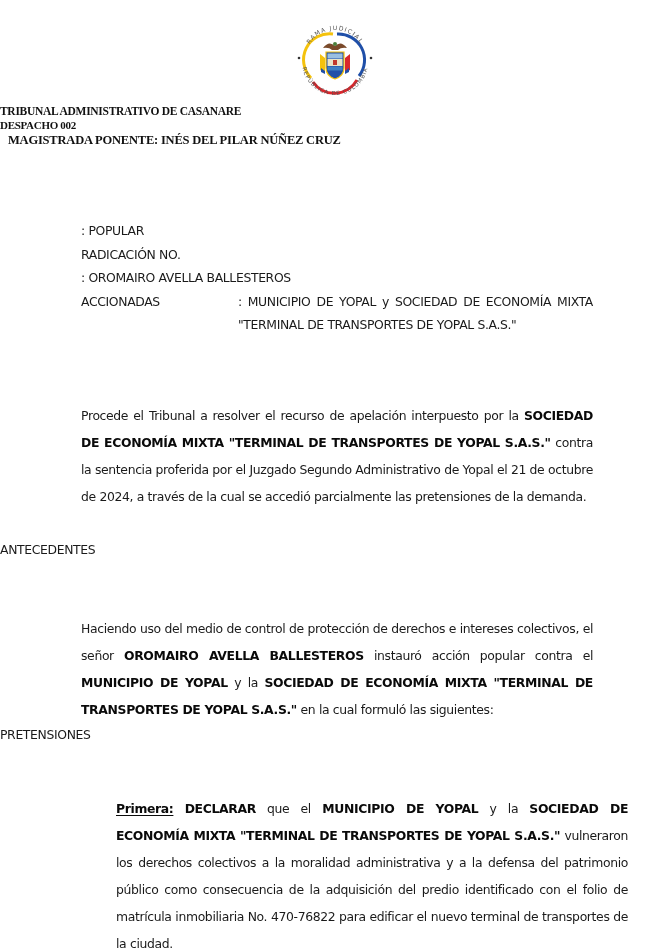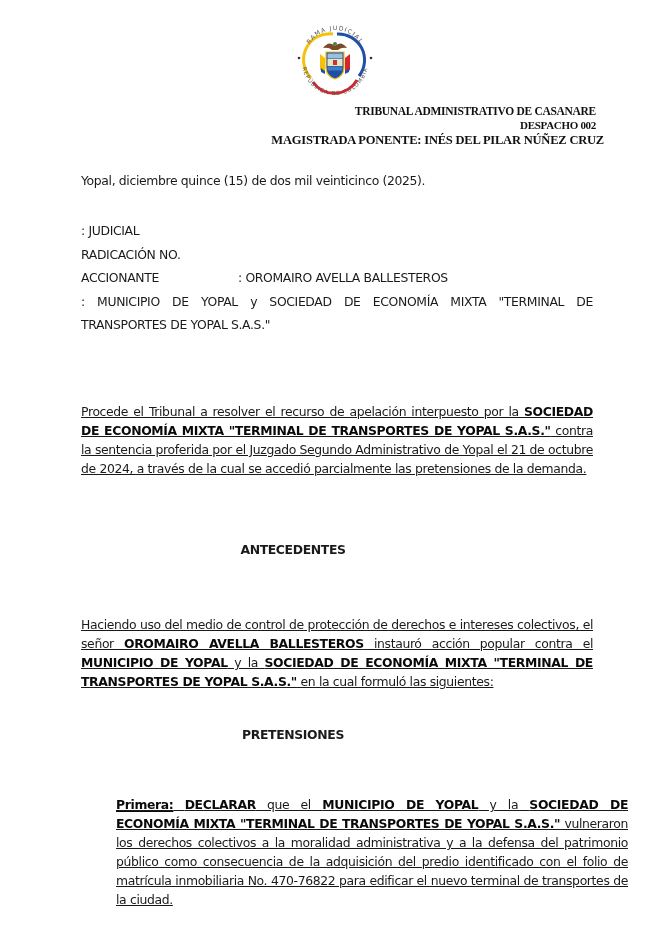--- a/index.html
+++ b/index.html
@@ -24,21 +24,21 @@
     .seal {
       position: absolute;
       left: 293px;
       top: 18px;
       width: 84px;
       height: 84px;
     }
     .hdr-line {
       position: absolute;
       left: 0; width: 596px;
-      text-align: right;
+      text-align: left;
       font-family: "Liberation Serif", "DejaVu Serif", serif;
       font-weight: bold;
       color: #111;
     }
     .hdr1 { top: 105px; font-size: 11.5px; letter-spacing: -0.3px; }
     .hdr2 { top: 119px; font-size: 11px; letter-spacing: -0.3px; }
     .hdr3 { top: 133px; font-size: 12.5px; letter-spacing: -0.2px; left: 8px; }
 
     .body-text {
       font-family: "DejaVu Sans", "Liberation Sans", sans-serif;
@@ -68,32 +68,30 @@
     }
     .meta-val {
       flex: 1;
       text-align: justify;
       text-align-last: left;
     }
     .para {
       position: absolute;
       left: 81px;
       width: 512px;
-      line-height: 19px;
+      line-height: 27px;
       text-align: justify;
-      text-decoration: underline;
     }
     .p1 { top: 402px; }
     .p2 { top: 591px; margin-top: 24px; }
     .p3 { top: 795px; margin-left: 35px; }
     .section-title {
       position: absolute;
       left: 0; width: 586px;
-      text-align: center;
-      font-weight: bold;
+      font-weight: normal;
     }
     .st1 { top: 542px; }
     .st2 { top: 727px; }
     b { font-weight: bold; color: #0a0a0a; }
     .u { text-decoration: underline; text-underline-offset: 2px; }
   </style>
 </head>
 <body>
 
 <div class="page">
@@ -129,34 +127,33 @@
     <path d="M27,36 L32,40 L32,55 L27,52 Z" fill="#F4C20D"></path>
     <path d="M57,36 L52,40 L52,55 L57,52 Z" fill="#D9262B"></path>
     <path d="M28,50 L32,53 L32,56 L28,54 Z" fill="#1F4FA8"></path>
     <path d="M56,50 L52,53 L52,56 L56,54 Z" fill="#1F4FA8"></path>
   </svg>
 
   <div class="hdr-line hdr1">TRIBUNAL ADMINISTRATIVO DE CASANARE</div>
   <div class="hdr-line hdr2">DESPACHO 002</div>
   <div class="hdr-line hdr3">MAGISTRADA PONENTE: INÉS DEL PILAR NÚÑEZ CRUZ</div>
 
-  <div class="date body-text">Yopal, diciembre quince (15) de dos mil veinticinco (2025).</div>
 
   <div class="meta body-text">
     <div class="meta-row">
-      <span class="meta-val">: JUDICIAL</span>
+      <span class="meta-val">: POPULAR</span>
     </div>
     <div class="meta-row">
       <span class="meta-key">RADICACIÓN No.</span>
     </div>
     <div class="meta-row">
-      <span class="meta-key">ACCIONANTE</span>
       <span class="meta-val">: OROMAIRO AVELLA BALLESTEROS</span>
     </div>
     <div class="meta-row">
+      <span class="meta-key">ACCIONADAS</span>
       <span class="meta-val">: MUNICIPIO DE YOPAL y SOCIEDAD DE ECONOMÍA MIXTA  "TERMINAL DE TRANSPORTES DE YOPAL S.A.S."</span>
     </div>
   </div>
 
   <div class="para p1 body-text"><span>Procede el Tribunal a resolver el recurso de apelación interpuesto por la </span><b>SOCIEDAD DE ECONOMÍA MIXTA  "TERMINAL DE TRANSPORTES DE YOPAL S.A.S."</b><span>  contra la sentencia proferida por el Juzgado Segundo Administrativo de Yopal el 21 de octubre de 2024, a través de la cual se accedió parcialmente las pretensiones de la demanda.</span></div>
 
   <div class="section-title st1 body-text">ANTECEDENTES</div>
 
   <div class="para p2 body-text"><span>Haciendo uso del medio de control de protección de derechos e intereses colectivos, el señor </span><b>OROMAIRO AVELLA BALLESTEROS</b><span> instauró acción popular contra el </span><b>MUNICIPIO DE YOPAL</b><span> y la </span><b>SOCIEDAD DE ECONOMÍA MIXTA  "TERMINAL DE TRANSPORTES DE YOPAL S.A.S."</b><span>  en la cual formuló las siguientes:</span></div>
 

